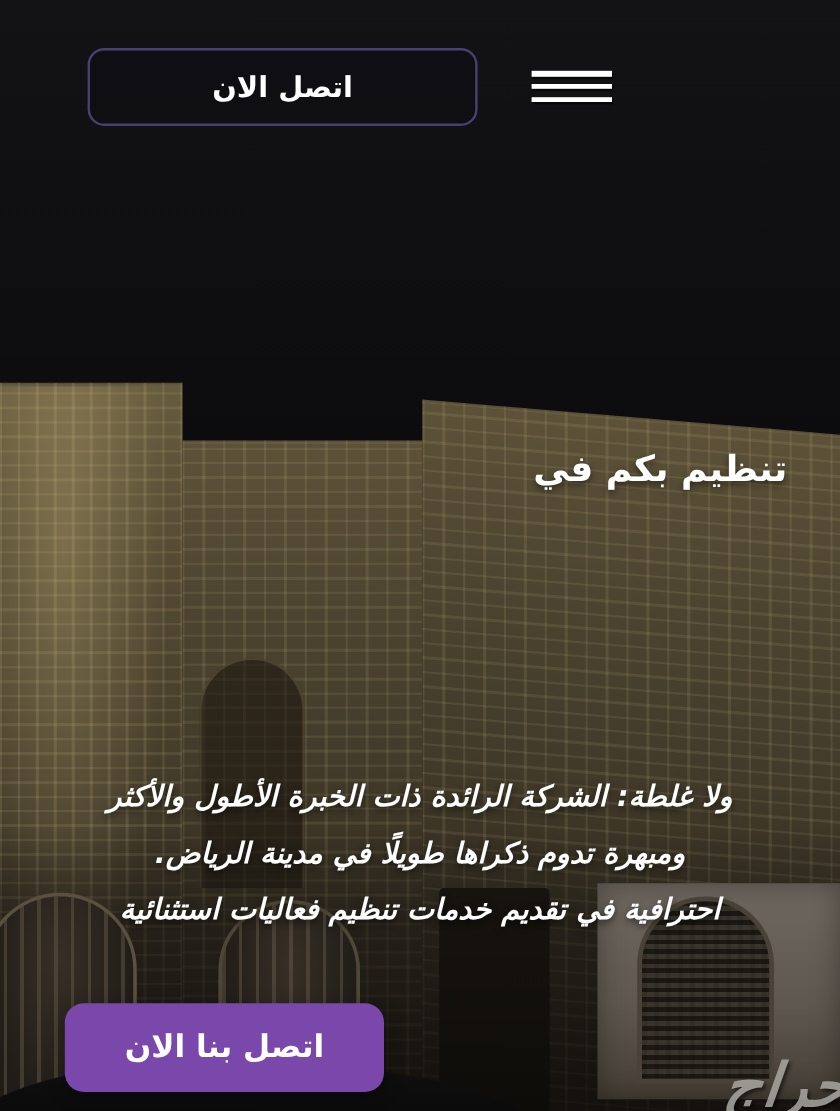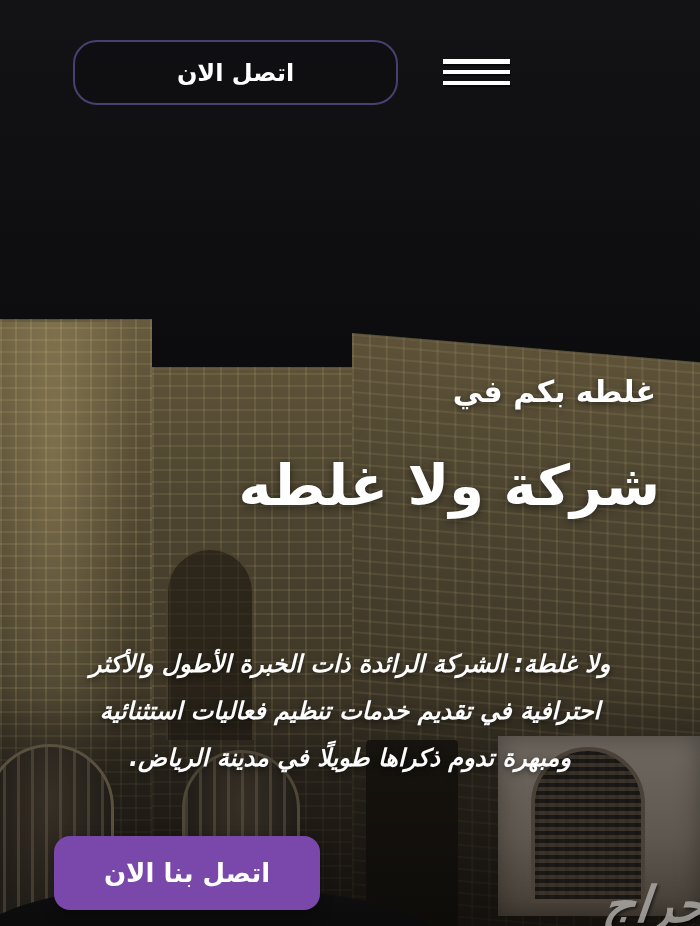--- a/index.html
+++ b/index.html
@@ -73,21 +73,21 @@
   .watermark{
     position:absolute; left:548px; top:876px; width:160px;
     color:#aaa7a3; opacity:0.85; font-size:50px; font-weight:bold; font-style:italic;
     transform:skewX(-6deg); letter-spacing:1px; direction:rtl;
     text-shadow:2px 2px 3px rgba(0,0,0,0.6);
   }
   
   .top-call-btn{
     position:absolute; left:73px; top:40px; width:325px; height:65px;
     background:rgba(12,12,16,0.35); color:#fff;
-    border:2px solid #4a3f73; border-radius:24px;
+    border:2px solid #4a3f73; border-radius:14px;
     font-size:24px; font-weight:bold; font-family:"DejaVu Sans", sans-serif;
     display:flex; align-items:center; justify-content:center; cursor:pointer;
   }
   .hamburger{
     position:absolute; left:443px; top:59px; width:67px; height:26px;
     display:flex; flex-direction:column; justify-content:space-between; cursor:pointer;
     background:none; border:none;
   }
   .hamburger span{ display:block; width:100%; height:4.5px; background:#fff;
     box-shadow:1px 2px 0 rgba(0,0,0,0.55); }
@@ -133,24 +133,23 @@
   <div class="car"></div>
   <div class="watermark">حراج</div>
 
   <button class="top-call-btn">اتصل الان</button>
   <button class="hamburger" aria-label="menu">
     <span></span>
     <span></span>
     <span></span>
   </button>
 
-  <div class="welcome">غلطه بكم في</div>
+  <div class="welcome">تنظيم بكم في</div>
   <div class="title">
-    <div>شركة ولا غلطه</div>
   </div>
   <div class="desc">
     <div>ولا غلطة: الشركة الرائدة ذات الخبرة الأطول والأكثر</div>
+    <div>ومبهرة تدوم ذكراها طويلًا في مدينة الرياض.</div>
     <div>احترافية في تقديم خدمات تنظيم فعاليات استثنائية</div>
-    <div>ومبهرة تدوم ذكراها طويلًا في مدينة الرياض.</div>
   </div>
   <button class="cta-btn">اتصل بنا الان</button>
 
 </div>
 
 </body></html>

